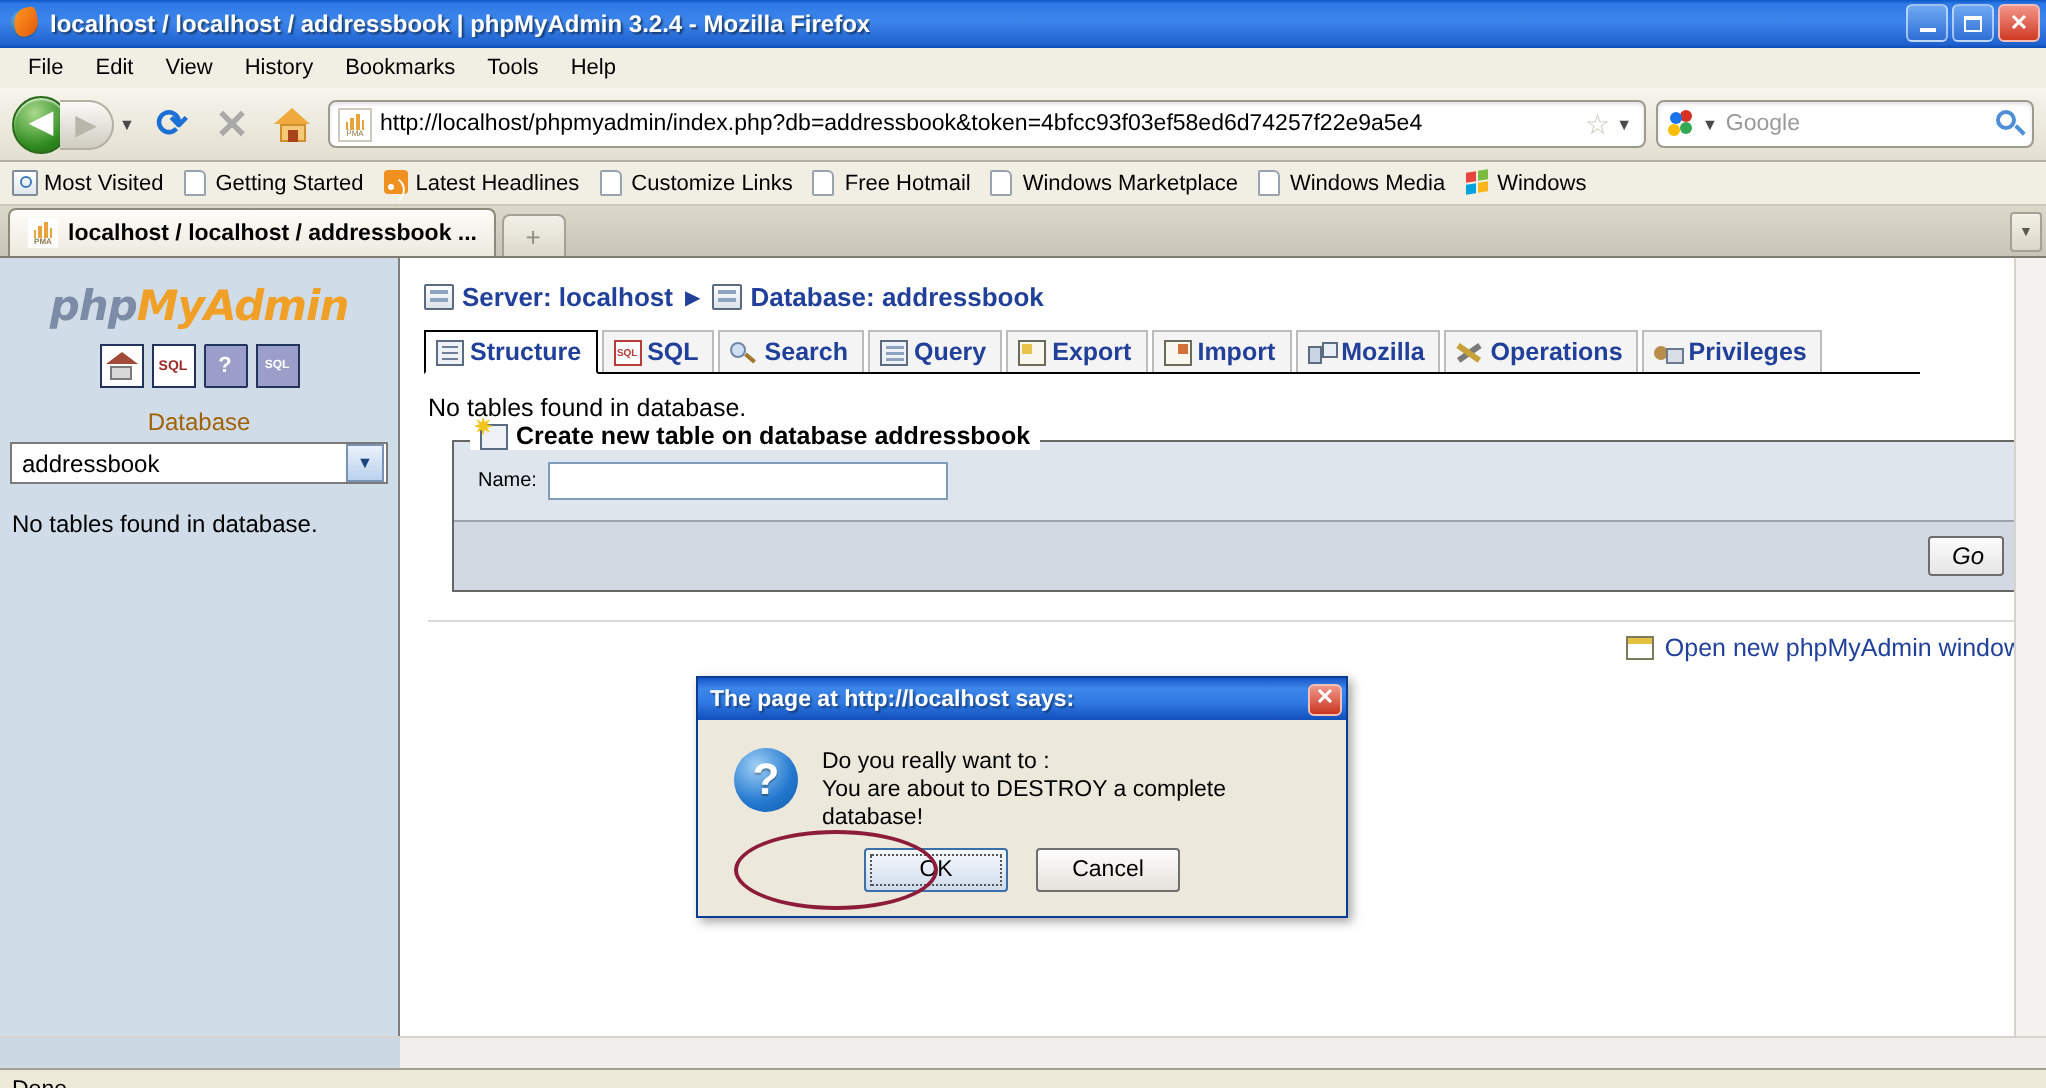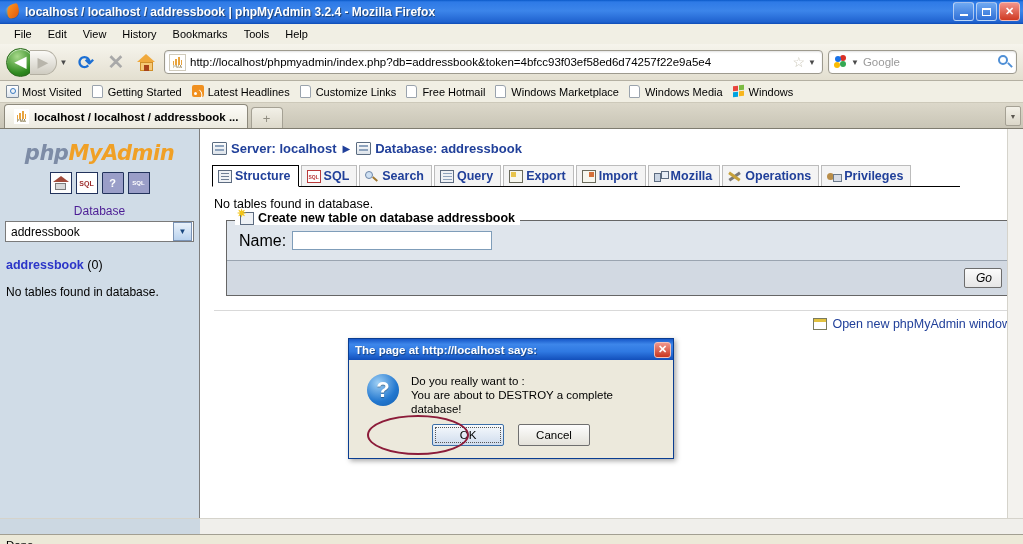--- a/index.html
+++ b/index.html
@@ -255,21 +255,21 @@
     font-size: 7px; color: #9b2a2a; font-weight: bold; position: relative;
   }
   .side-ico.hm { background: #fdfdfd; }
   .side-ico.hm .hr {
     width: 0; height: 0; border-left: 8px solid transparent; border-right: 8px solid transparent;
     border-bottom: 6px solid #a14a3a; position: absolute; top: 3px;
   }
   .side-ico.hm .hb { width: 11px; height: 7px; background: #d8d8d8; border: 1px solid #7a7a7a; position: absolute; bottom: 3px; }
   .side-ico.q { background: #9a9ec8; color: #fff; font-size: 11px; border-radius: 1px; }
   .side-ico.sqlq { background: #9a9ec8; color: #fff; font-size: 6px; }
-  .db-label { text-align: center; font-size: 12px; color: #4c1d95; margin-bottom: 3px; }
+  .db-label { text-align: center; font-size: 12px; color: #a16207; margin-bottom: 3px; }
   .db-select {
     margin: 0 5px; height: 21px;
     background: #fff; border: 1px solid #7a7a7a;
     display: flex; align-items: center; justify-content: space-between;
     padding: 0 0 0 5px; font-size: 12px; color: #000;
   }
   .db-select .arrowbox {
     width: 19px; height: 19px; margin: 0 1px;
     background: linear-gradient(to bottom, #eaf2fb, #b9d2ee);
     border: 1px solid #7a93b5;
@@ -381,21 +381,21 @@
   .fs-legend .newico:after {
     content: "✷"; position: absolute; left: -4px; top: -6px;
     color: #f2c419; font-size: 11px;
   }
   .fs-body {
     background: #dfe5ec;
     padding: 10px 8px 10px 12px;
     display: flex; align-items: center;
     min-height: 36px;
   }
-  .fs-body label { font-size: 16px; color: #000; margin-right: 6px; }
+  .fs-body label { font-size: 10px; color: #000; margin-right: 6px; }
   .fs-input {
     width: 200px; height: 19px; background: #fff;
     border: 1px solid #7f9db9;
   }
   .fs-foot {
     background: #d2d9e2; border-top: 1px solid #9aa4b0;
     padding: 7px 10px; text-align: right;
   }
   .go-btn {
     display: inline-block; min-width: 38px;
@@ -679,24 +679,20 @@
         </div>
       <div class="side-ico">SQL</div>
       <div class="side-ico q">?</div>
       <div class="side-ico sqlq">SQL</div>
     </div>
     <div class="db-label">Database</div>
     <div class="db-select">
       <span>addressbook</span>
       <span class="arrowbox">▼</span>
     </div>
-    <div class="side-dbrow">
-      <a href="#">addressbook</a>
-      <span>(0)</span>
-    </div>
     <div class="side-note">No tables found in database.</div>
   </div>
 
   <div class="pma-main">
 
     <div class="breadcrumb">
       <span class="bc-ico"></span>
       <b>Server: localhost</b>
       <span class="bc-sep">▶</span>
       <span class="bc-ico"></span>

